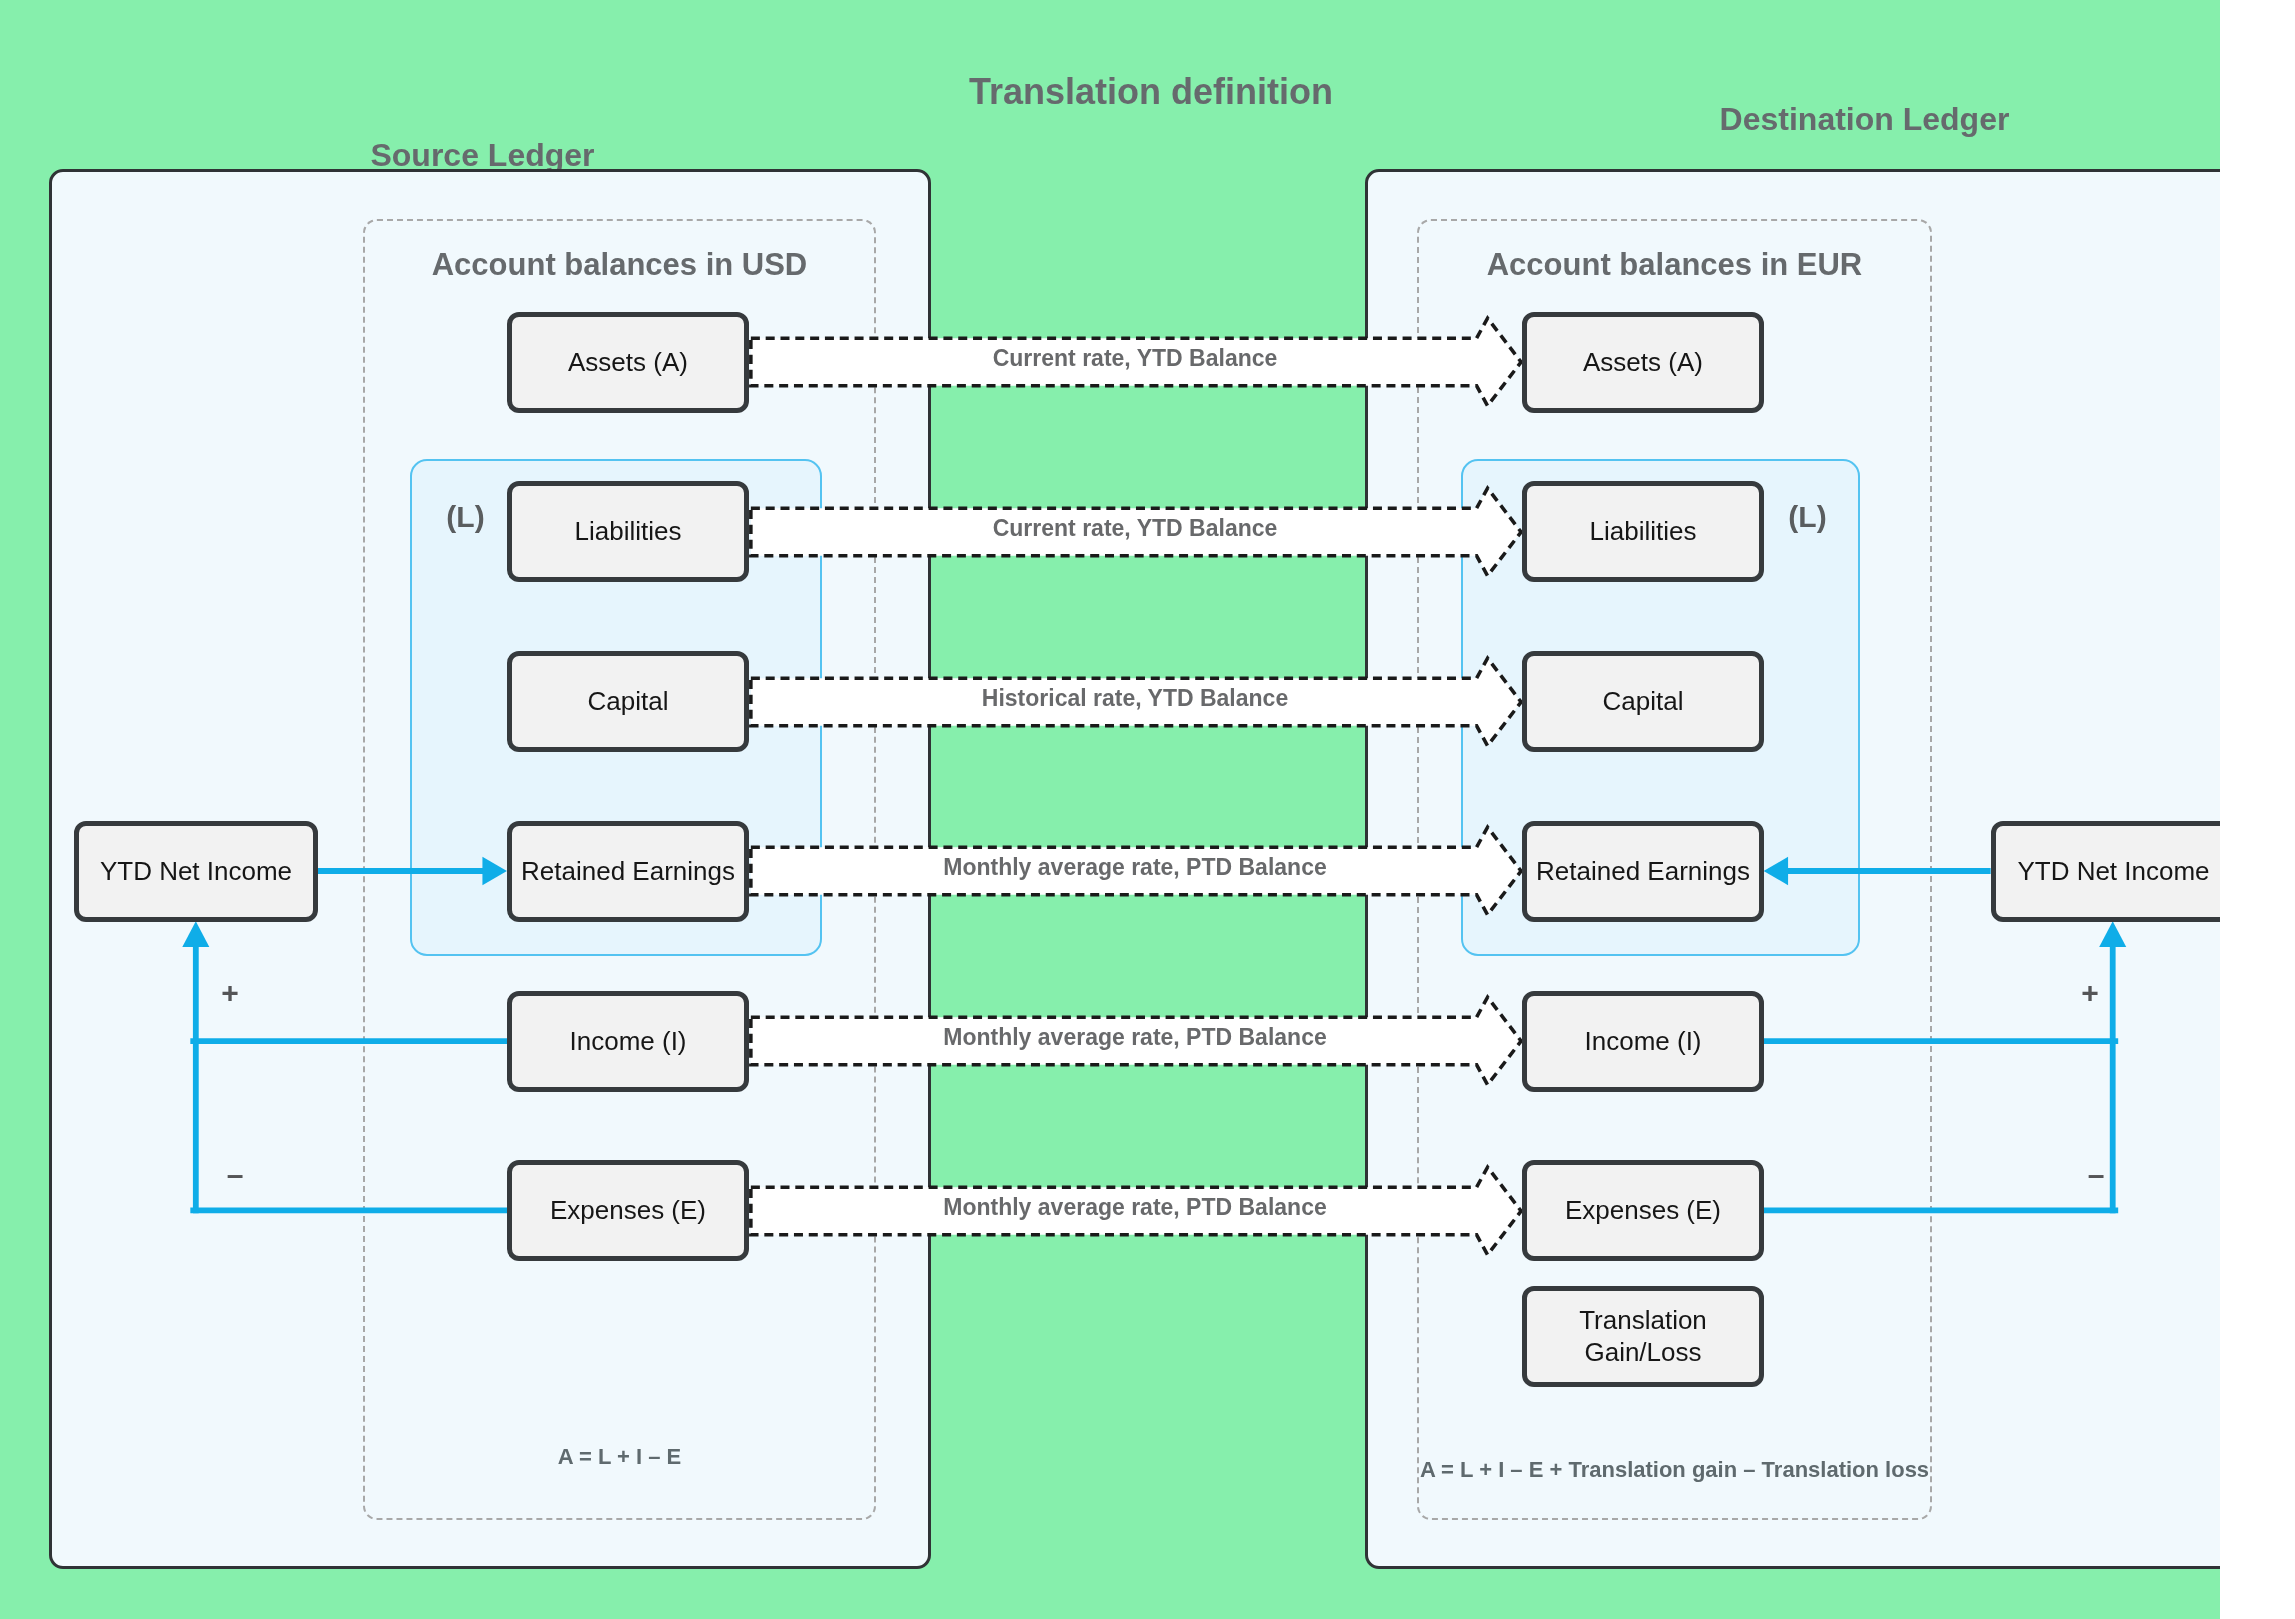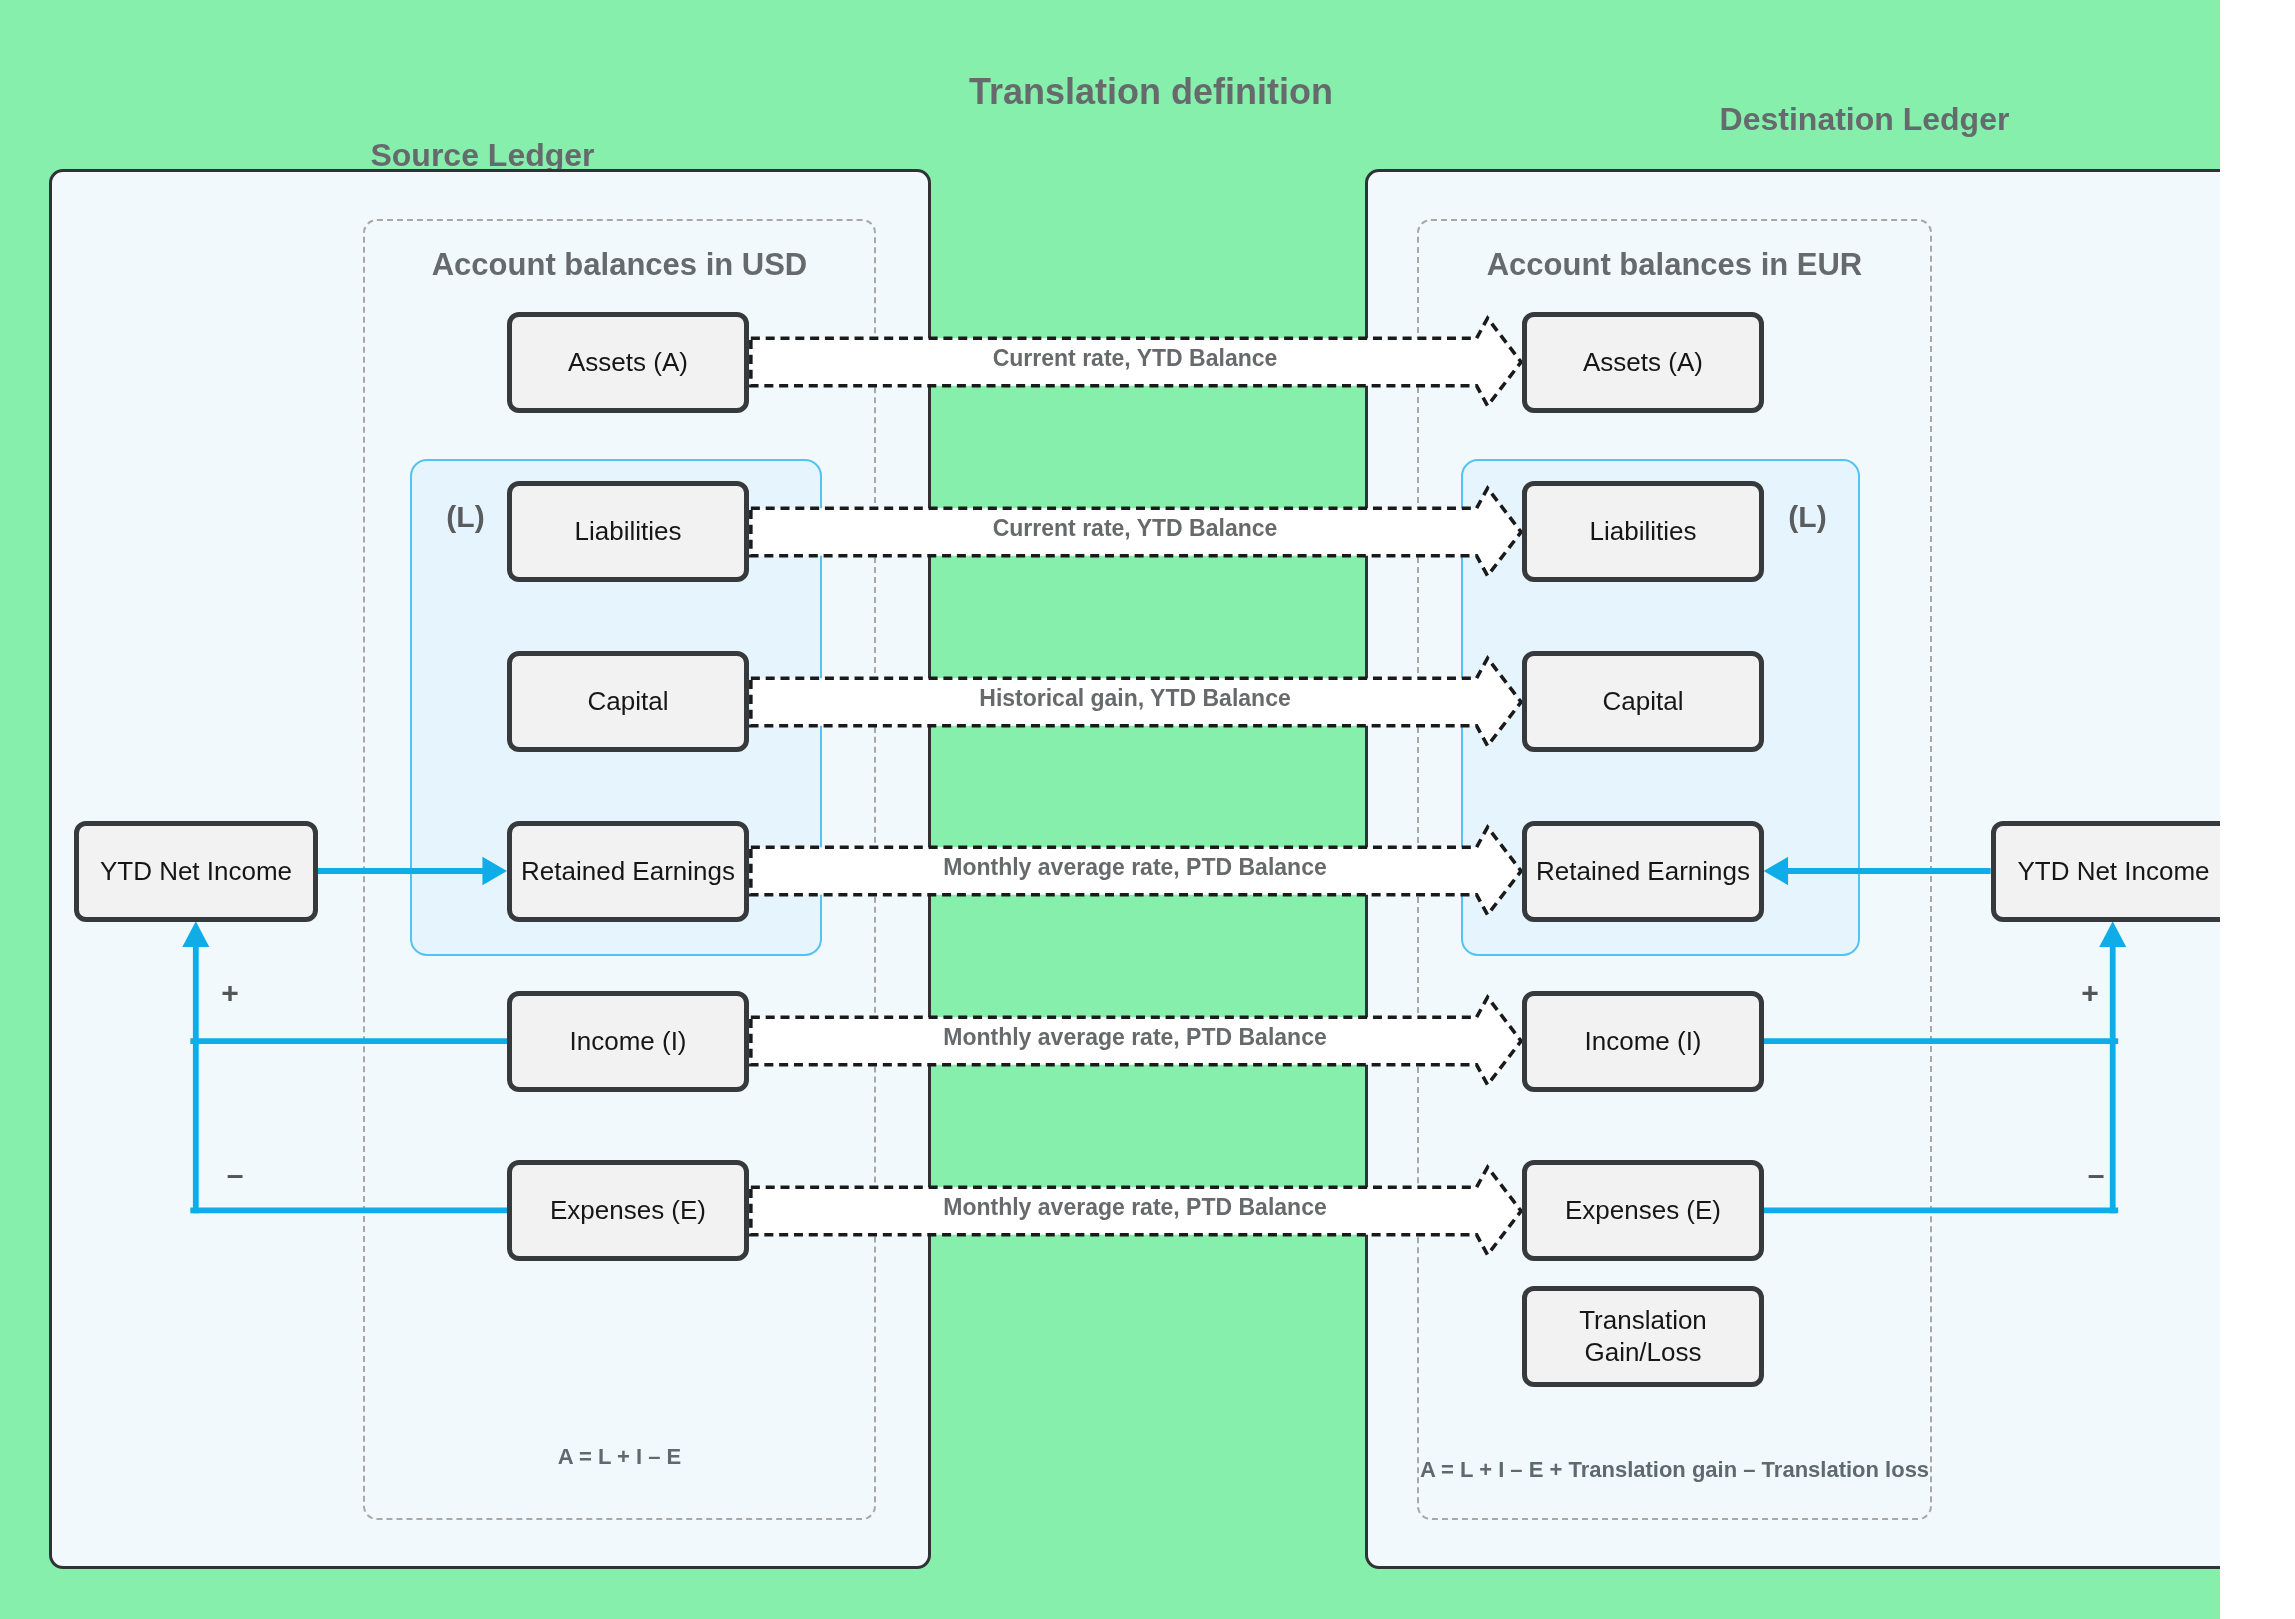--- a/index.html
+++ b/index.html
@@ -78,21 +78,21 @@
     </svg>
   <svg class="abs" style="left:747px;top:986px;" width="776" height="110" viewBox="0 0 1205 170">
       <path d="M6 48 H1133 L1150 17 L1202 85 L1150 153 L1133 122 H6 Z" fill="#ffffff" stroke="#1a1a1a" stroke-width="5.5" stroke-dasharray="14 9"></path>
     </svg>
   <svg class="abs" style="left:747px;top:1156px;" width="776" height="110" viewBox="0 0 1205 170">
       <path d="M6 48 H1133 L1150 17 L1202 85 L1150 153 L1133 122 H6 Z" fill="#ffffff" stroke="#1a1a1a" stroke-width="5.5" stroke-dasharray="14 9"></path>
     </svg>
 
   <div class="abs ctr arrowlabel" style="left:747px;top:345px;width:776px;">Current rate, YTD Balance</div>
   <div class="abs ctr arrowlabel" style="left:747px;top:515px;width:776px;">Current rate, YTD Balance</div>
-  <div class="abs ctr arrowlabel" style="left:747px;top:685px;width:776px;">Historical gain, YTD Balance</div>
+  <div class="abs ctr arrowlabel" style="left:747px;top:685px;width:776px;">Historical rate, YTD Balance</div>
   <div class="abs ctr arrowlabel" style="left:747px;top:854px;width:776px;">Monthly average rate, PTD Balance</div>
   <div class="abs ctr arrowlabel" style="left:747px;top:1024px;width:776px;">Monthly average rate, PTD Balance</div>
   <div class="abs ctr arrowlabel" style="left:747px;top:1194px;width:776px;">Monthly average rate, PTD Balance</div>
 
   <svg class="abs" style="left:0;top:0;" width="2295" height="1619" viewBox="0 0 3563 2513">
     <g stroke="#0fade8" stroke-width="9" fill="none" stroke-linecap="square">
       <line x1="497" y1="1352" x2="753" y2="1352"></line>
       <line x1="304" y1="1464" x2="304" y2="1879"></line>
       <line x1="300" y1="1616" x2="787" y2="1616"></line>
       <line x1="300" y1="1879" x2="787" y2="1879"></line>

